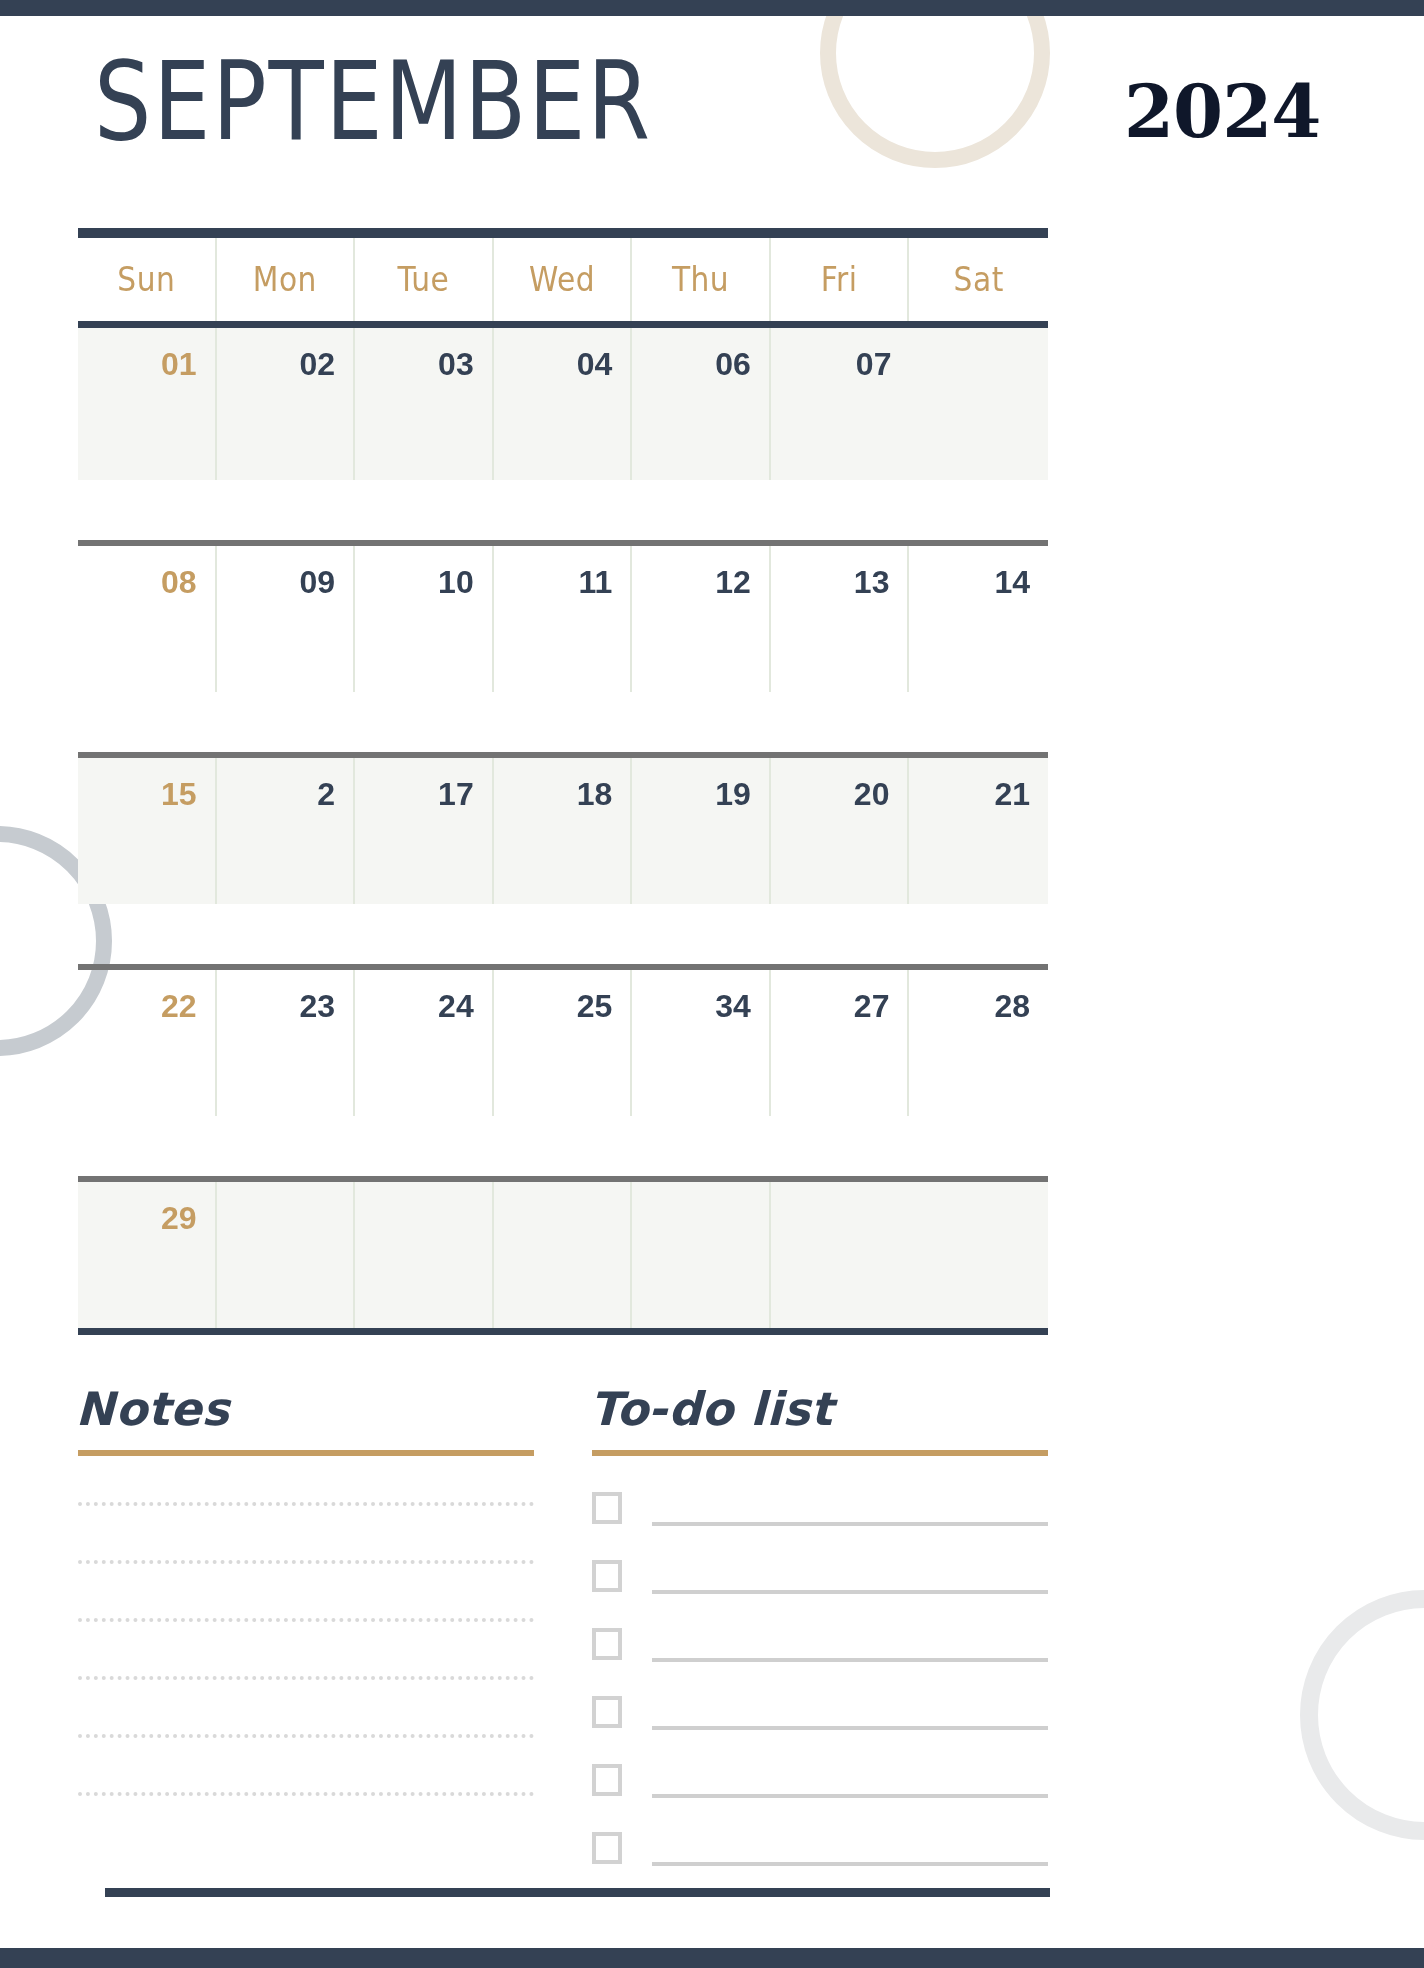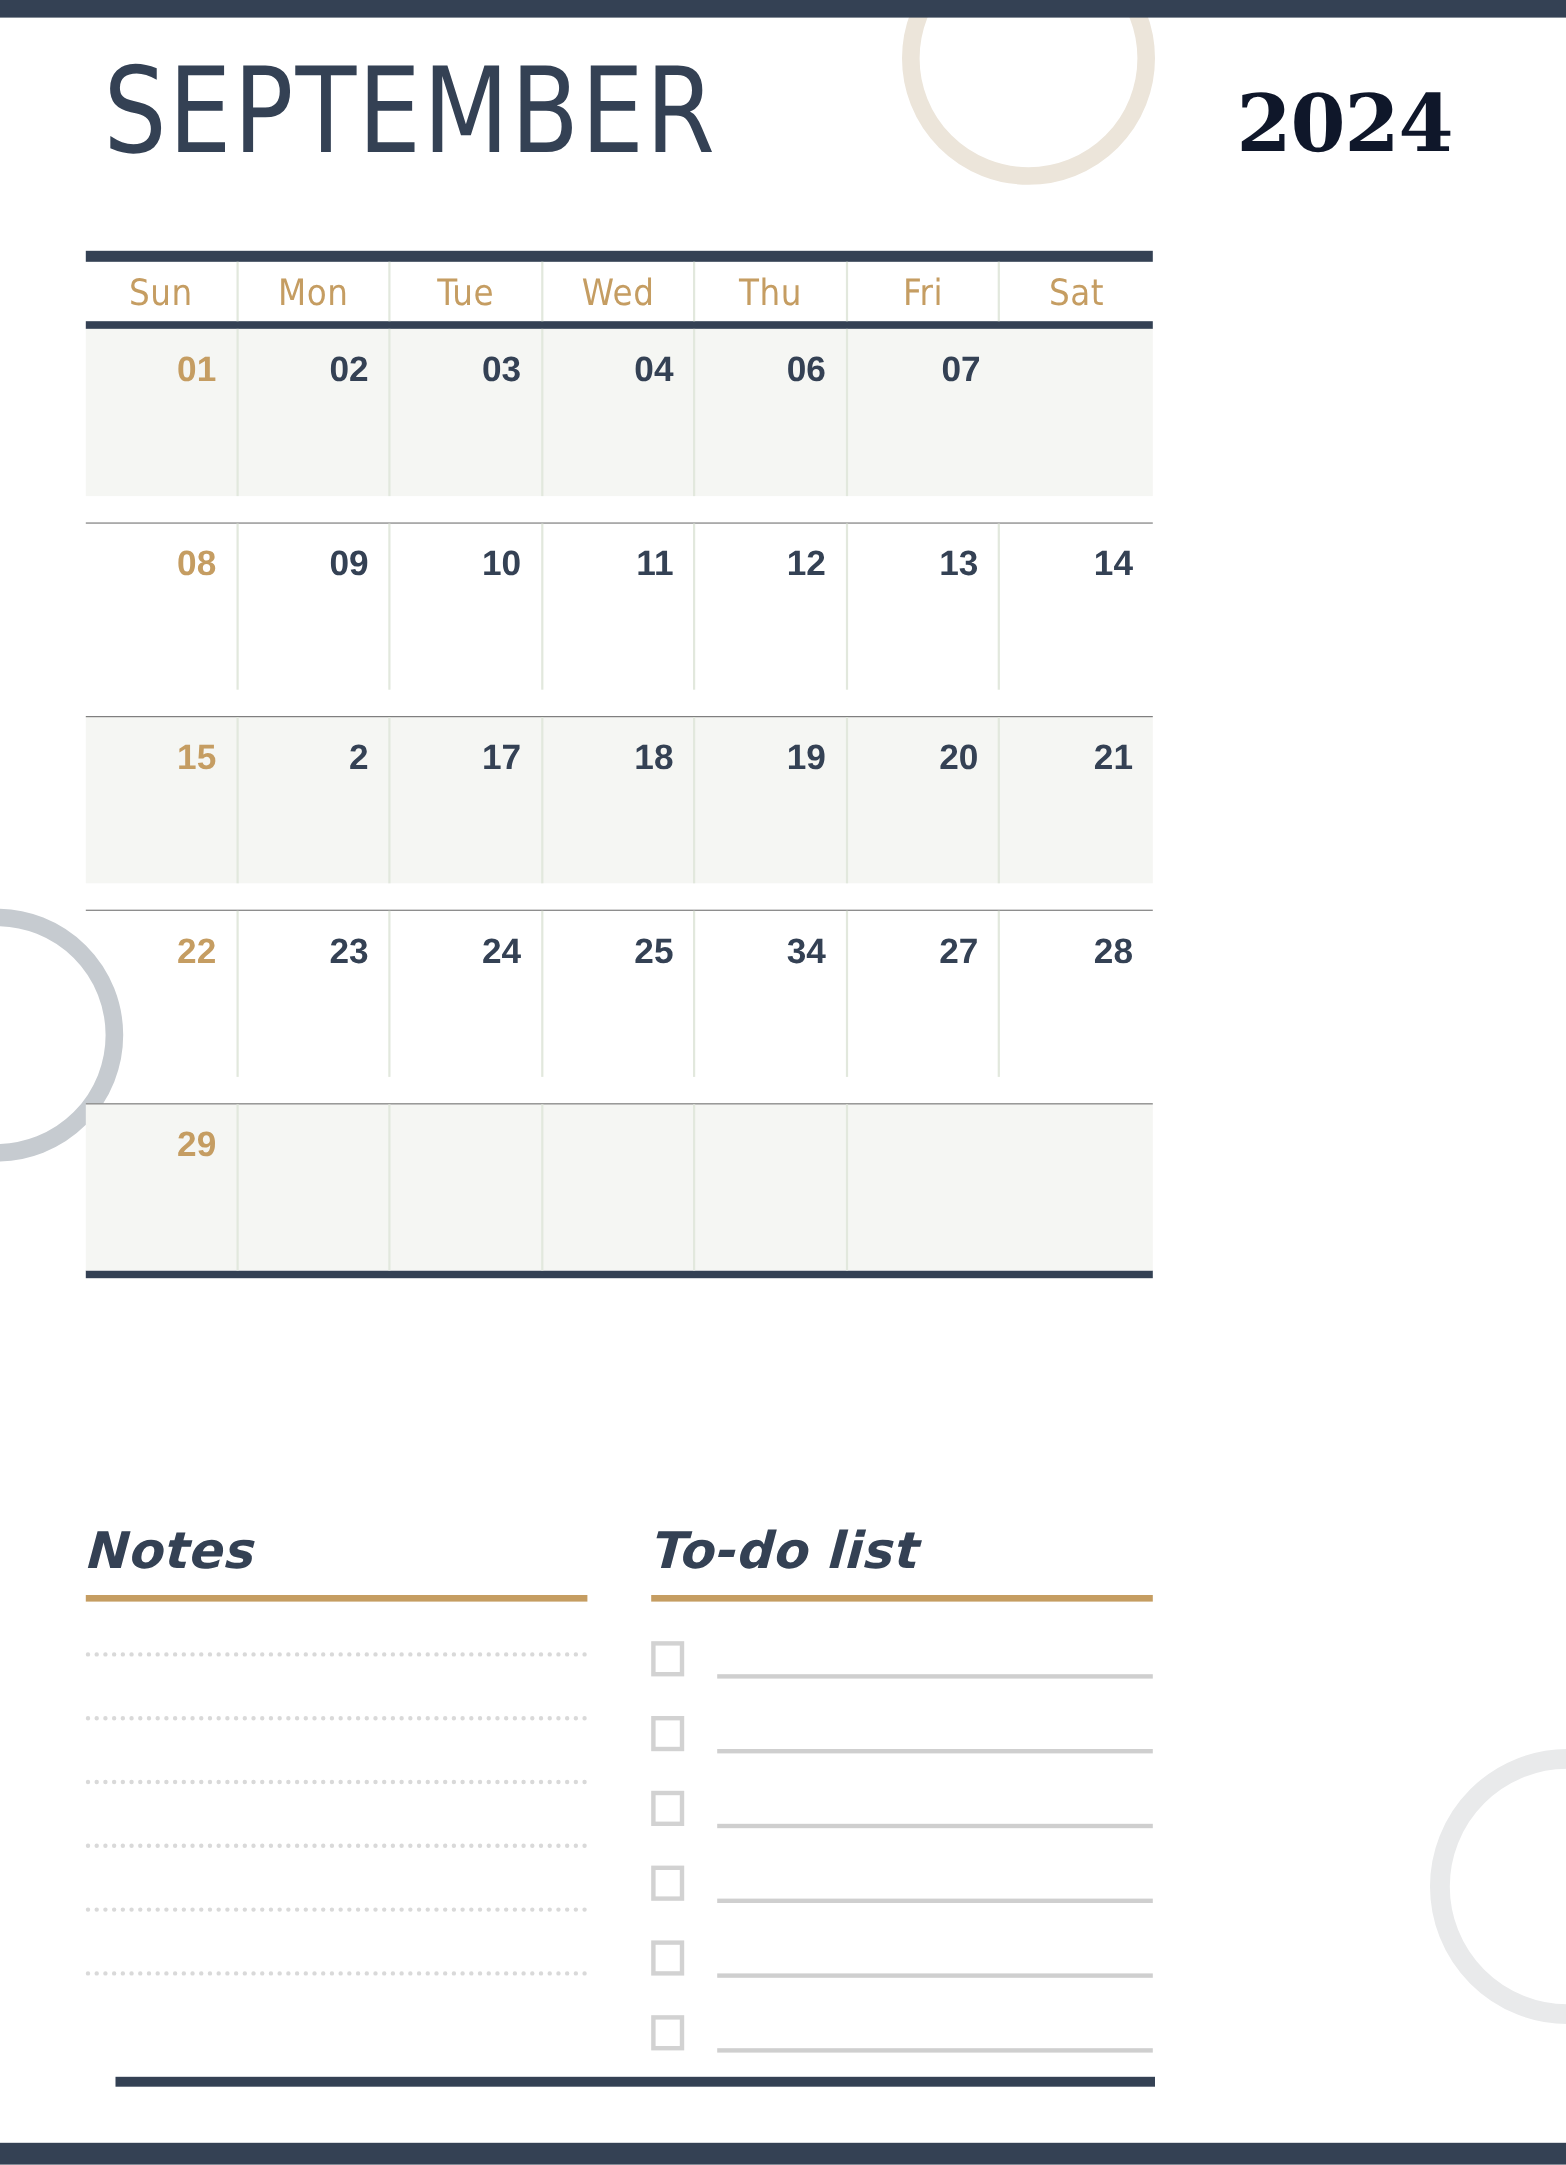--- a/index.html
+++ b/index.html
@@ -79,39 +79,39 @@
   
   #calendar {
     position:absolute; left:78px; top:228px; width:970px;
     z-index:3;
   }
   .rule-dark { width:100%; height:10px; background:#344154; }
   .rule-dark-thin { width:100%; height:7px; background:#344154; }
 
   #weekday-row {
     display:grid; grid-template-columns:repeat(7,1fr);
-    height:54px;
+    height:83px;
   }
   .weekday-cell {
     display:flex; align-items:center; justify-content:center;
     border-right:2px solid #e2e8dd;
     font-family:"DejaVu Sans Condensed","Liberation Sans", sans-serif;
     font-size:33px;
     color:#c59d62;
     letter-spacing:0.5px;
   }
   .weekday-cell:last-child { border-right:none; }
 
   #weeks { display:flex; flex-direction:column;gap:24px; }
   .week-row {
     display:grid; grid-template-columns:repeat(7,1fr);
     height:152px;
   }
   .week-row.tint { background:#f5f6f3; }
-  .week-row + .week-row { border-top:1px solid #737373; }
+  .week-row + .week-row { border-top:6px solid #737373;margin-top:36px; }
   .day-cell {
     border-right:2px solid #e2e8dd;
     padding:18px 18px 0 0;
     text-align:right;
     font-size:32px;
     font-weight:bold;
     color:#344154;
     font-family:"Liberation Sans", sans-serif;
   }
   .day-cell:last-child { border-right:none; }

